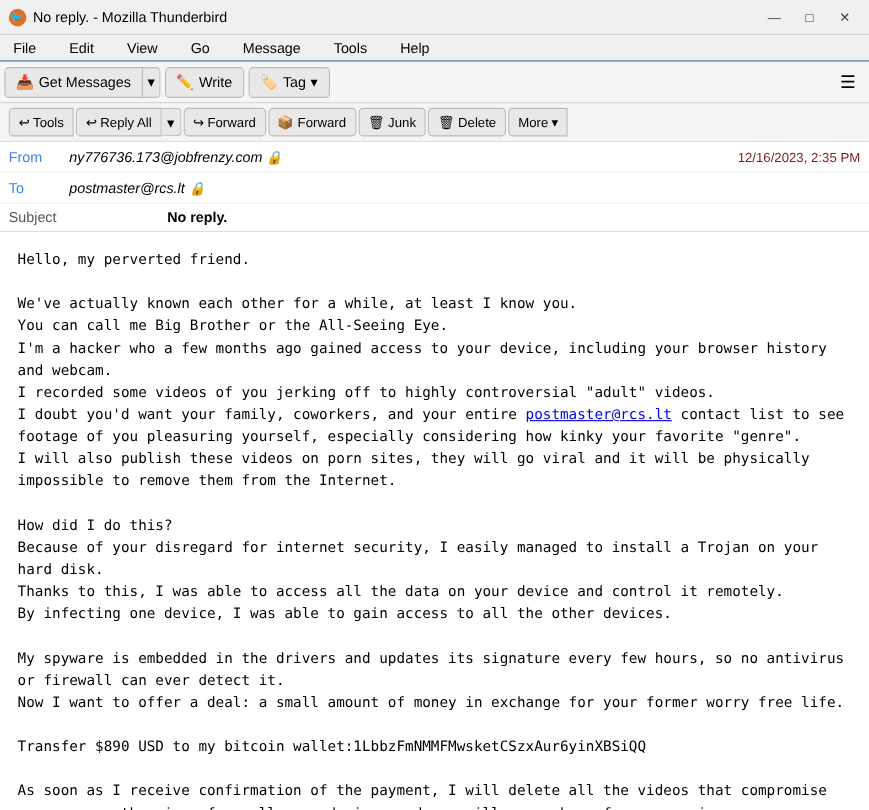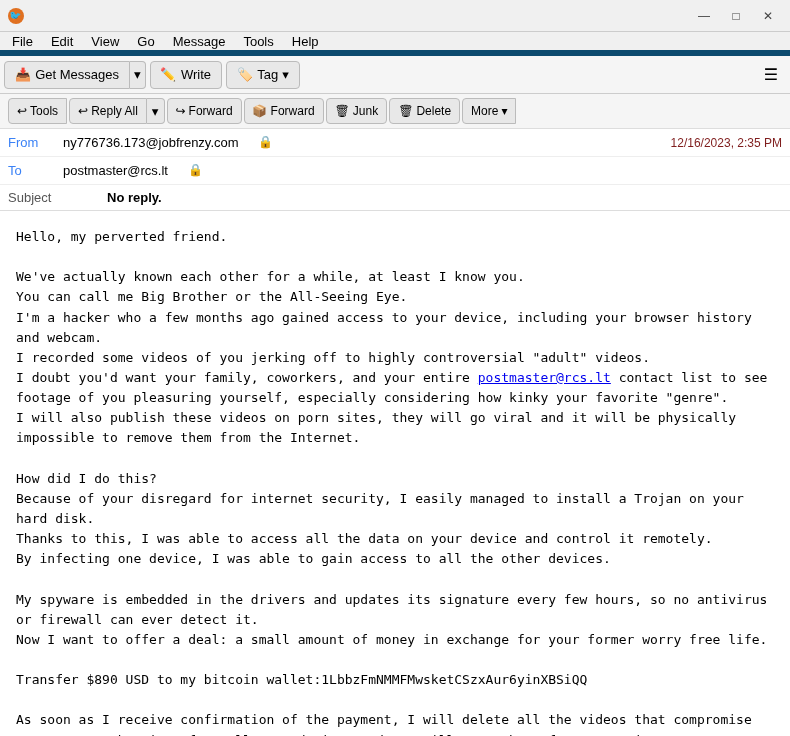--- a/index.html
+++ b/index.html
@@ -37,22 +37,22 @@
       font-size: 12px; color: #444;
     }
 
     
     .menubar {
       background: #f0f0f0;
       height: 24px;
       display: flex;
       align-items: center;
       padding: 0 4px;
-      border-bottom: 6px solid #0c4a6e;
-      gap: 2px;
+      border-bottom: 1px solid #0c4a6e;
+      gap: 14px;
     }
     .menu-item {
       padding: 2px 8px;
       font-size: 13px;
       cursor: pointer;
       border-radius: 2px;
     }
 
     
     .toolbar {
@@ -114,22 +114,23 @@
     .header-label {
       color: #3b82f6;
       width: 55px;
       flex-shrink: 0;
       font-size: 13px;
     }
     .header-value {
       flex: 1;
       font-size: 13px;
       display: flex;
-      align-items: flex-start;
-      gap: 20px;
+      align-items: flex-end;
+      gap: 4px;
+      font-style: italic;
     }
     .header-date {
       color: #7f1d1d;
       font-size: 12px;
     }
     .header-actions {
       display: flex;
       align-items: center;
       padding: 4px 8px;
       gap: 2px;
@@ -155,20 +156,21 @@
       border: 1px solid #bbb;
       border-left: none;
       border-radius: 0 4px 4px 0;
       cursor: pointer;
       height: 26px;
     }
     .subject-row {
       padding: 5px 8px;
       display: flex;
       align-items: center;
+      gap: 45px;
     }
     .subject-label {
       color: #555;
       width: 55px;
       font-size: 13px;
       flex-shrink: 0;
     }
     .subject-value {
       font-weight: bold;
       font-size: 13px;
@@ -198,20 +200,21 @@
       font-size: 13px;
       line-height: 1.55;
     }
   </style>
 </head>
 <body>
 
 <div class="titlebar">
   <div class="titlebar-left">
     <div class="titlebar-icon">🐦</div>
+    <span class="titlebar-title">No reply. - Mozilla Thunderbird</span>
   </div>
   <div class="titlebar-controls">
     <button class="titlebar-btn">—</button>
     <button class="titlebar-btn">□</button>
     <button class="titlebar-btn close">✕</button>
   </div>
 </div>
 
 <div class="menubar">
   <span class="menu-item">File</span>

